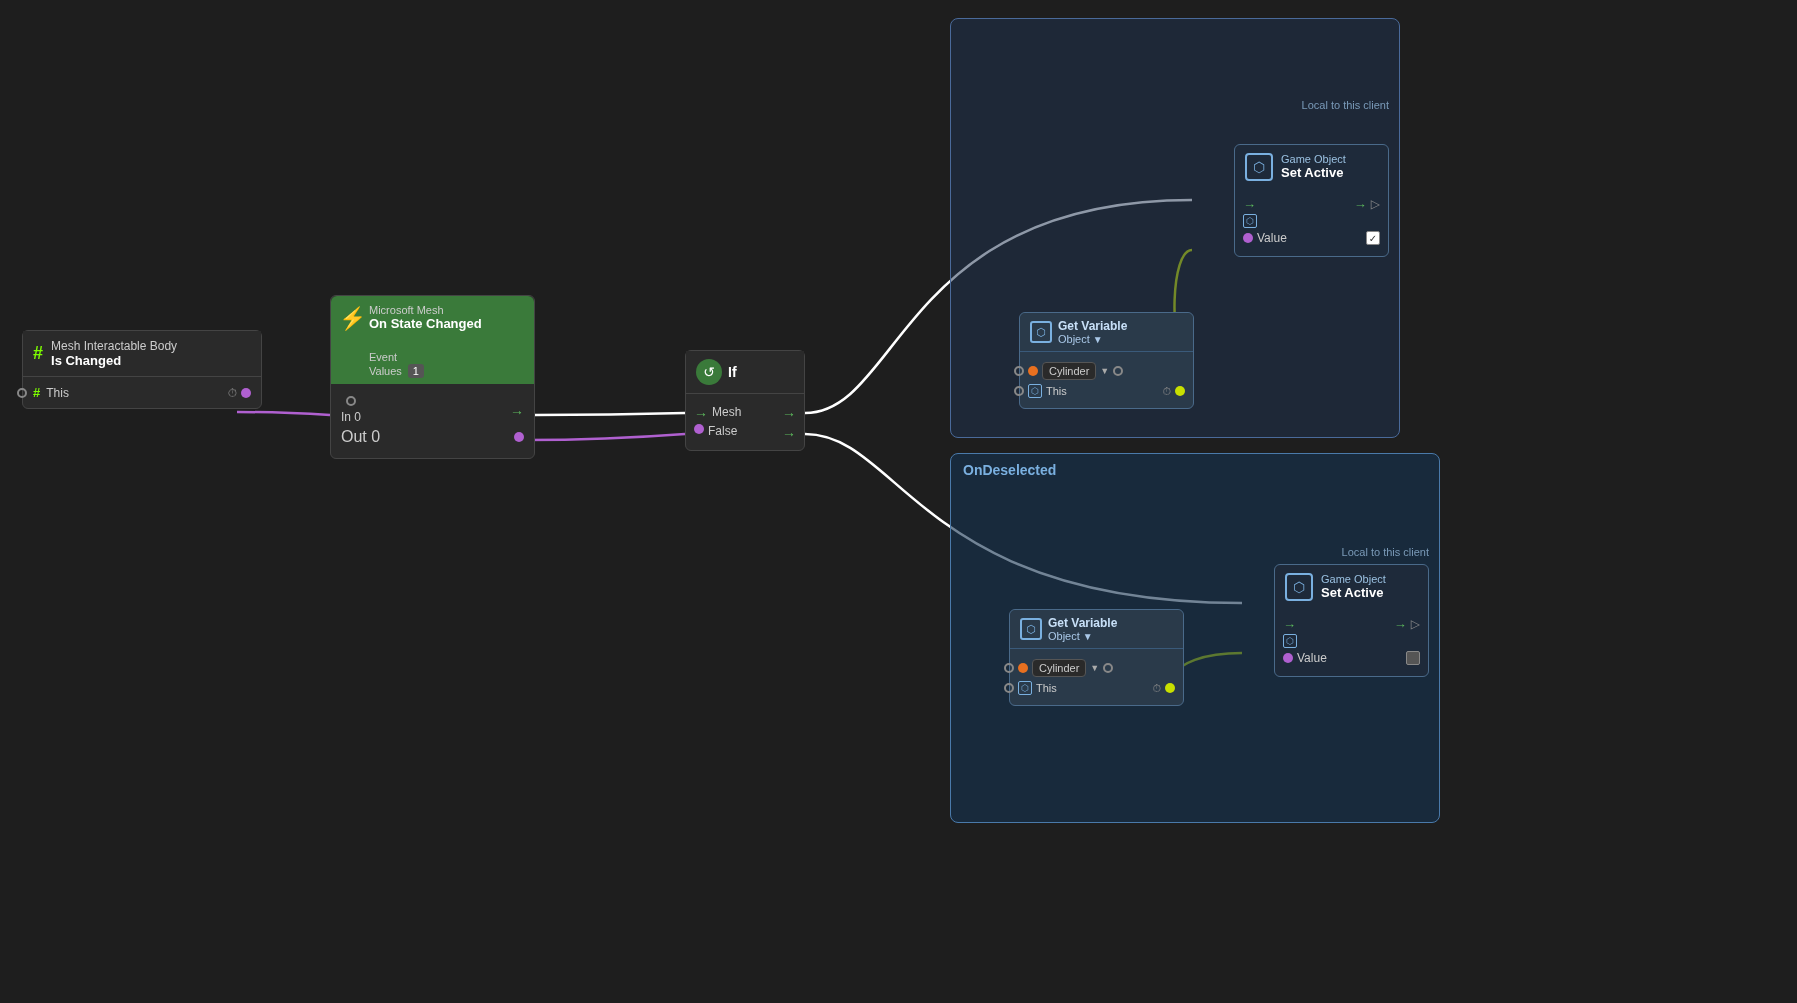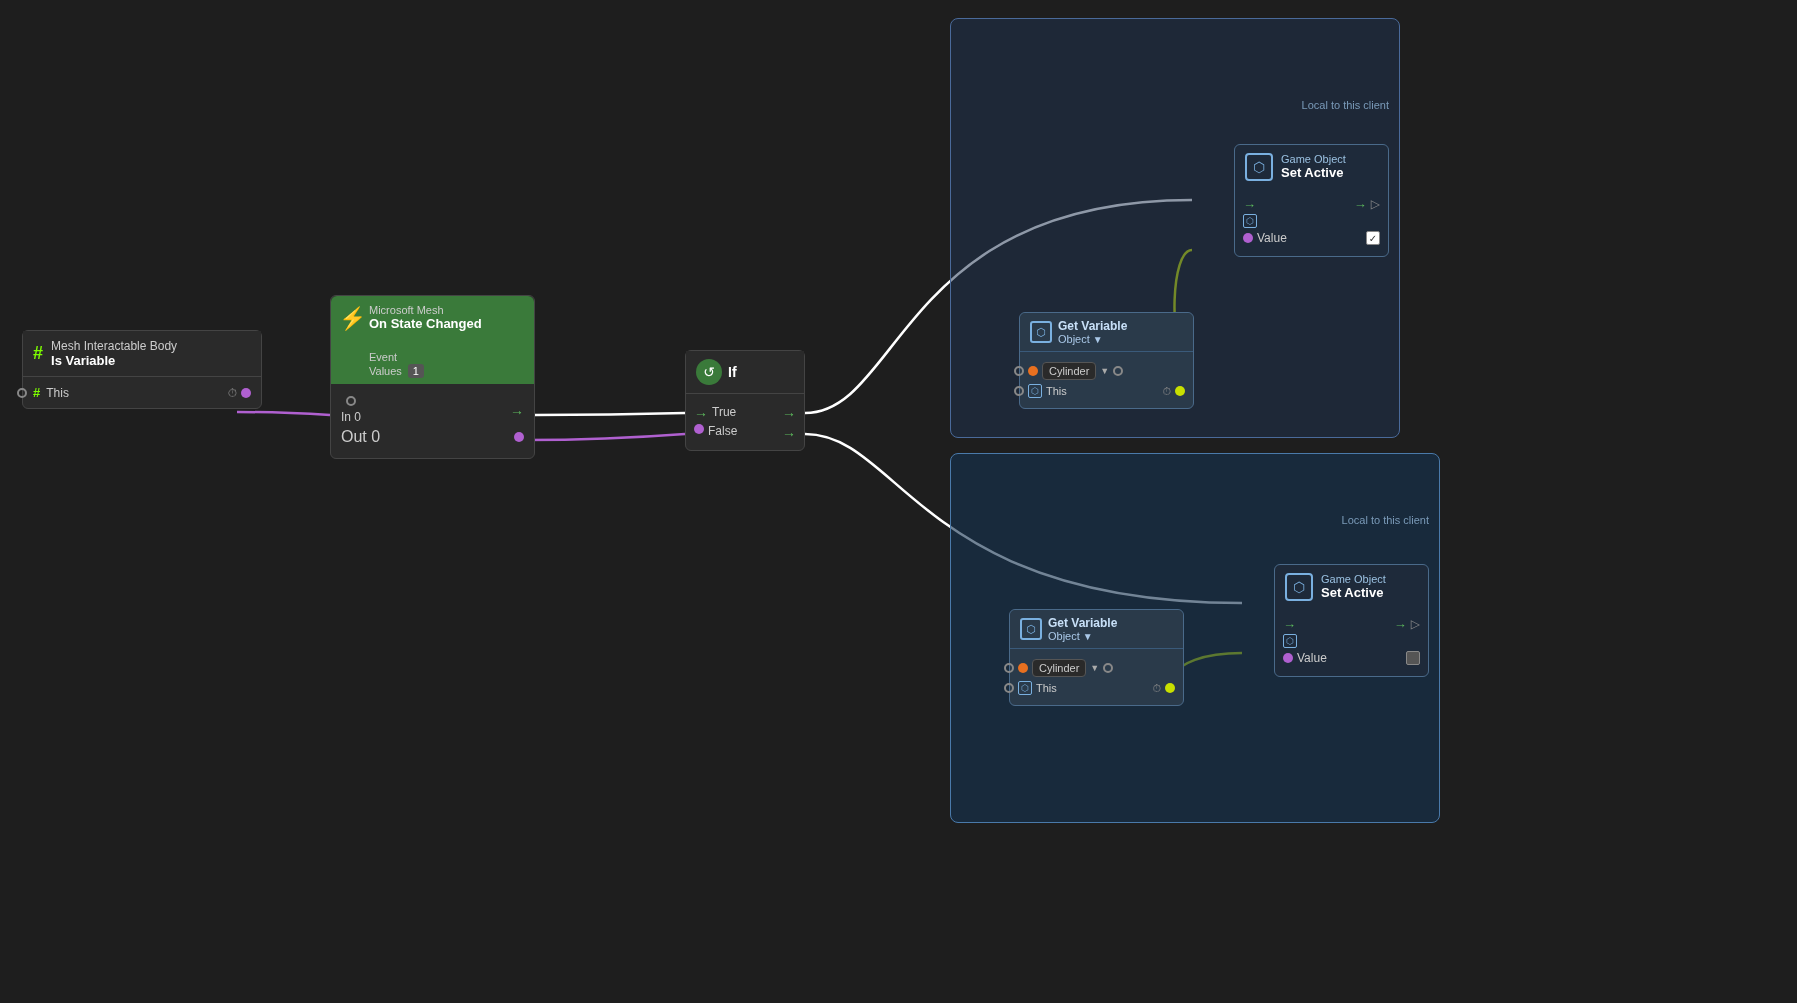--- a/index.html
+++ b/index.html
@@ -209,21 +209,21 @@
     <path d="M 1185 349 C 1170 349 1170 250 1192 250" stroke="#c8e000" stroke-width="2.5" fill="none"></path>
 
     <path d="M 1180 697 C 1160 697 1160 653 1242 653" stroke="#c8e000" stroke-width="2.5" fill="none"></path>
   </svg>
 
   <div class="node node-mesh">
     <div class="node-header">
       <span class="icon-hash">#</span>
       <div class="title-group">
         <div class="title">Mesh Interactable Body</div>
-        <div class="subtitle">Is Variable</div>
+        <div class="subtitle">Is Changed</div>
       </div>
     </div>
     <div class="node-body" style="position:relative; padding: 8px 10px;">
       <span class="port-left" style="width:10px;height:10px;border:2px solid #888;border-radius:50%;background:transparent;position:absolute;left:-6px;top:50%;transform:translateY(-50%);"></span>
       <span class="icon-hash-small" style="color:#7cfc00;font-size:13px;font-weight:bold;">#</span>
       <span class="label" style="color:#ccc;font-size:12px;flex:1;">This</span>
       <span style="display:inline-flex;align-items:center;gap:4px;">
         <span style="color:#888;font-size:12px;">⏱</span>
         <span class="port-dot-purple" style="width:10px;height:10px;border-radius:50%;background:#b060d0;"></span>
       </span>
@@ -261,21 +261,21 @@
   </div>
 
   <div class="node node-if">
     <div class="node-header" style="background:#2a2a2a;border-bottom:1px solid #444;padding:8px 10px;display:flex;align-items:center;gap:6px;">
       <span style="width:26px;height:26px;background:#3a7a3a;border-radius:50%;display:inline-flex;align-items:center;justify-content:center;color:#fff;font-size:14px;">↺</span>
       <span class="if-title" style="color:#fff;font-size:14px;font-weight:600;">If</span>
     </div>
     <div style="padding:6px 8px;">
       <div style="display:flex;align-items:center;gap:4px;margin:4px 0;">
         <span style="color:#5cb85c;font-size:14px;">→</span>
-        <span style="color:#ccc;font-size:12px;flex:1;">True</span>
+        <span style="color:#ccc;font-size:12px;flex:1;">Mesh</span>
         <span style="color:#5cb85c;font-size:14px;">→</span>
       </div>
       <div style="display:flex;align-items:flex-start;gap:4px;margin:4px 0;">
         <span style="width:10px;height:10px;border-radius:50%;background:#b060d0;"></span>
         <span style="color:#ccc;font-size:12px;flex:1;">False</span>
         <span style="color:#5cb85c;font-size:14px;">→</span>
       </div>
     </div>
   </div>
 
@@ -333,20 +333,21 @@
           <span style="width:14px;height:14px;border:1.5px solid #7ab0e0;border-radius:2px;display:inline-flex;align-items:center;justify-content:center;font-size:9px;color:#7ab0e0;">⬡</span>
           <span style="color:#ccc;font-size:11px;flex:1;">This</span>
           <span style="color:#888;font-size:11px;">⏱</span>
           <span style="width:10px;height:10px;border-radius:50%;background:#c8e000;"></span>
         </div>
       </div>
     </div>
   </div>
 
   <div class="container-ondeselected">
+    <div class="container-label" style="color:#7ab0e0;font-size:14px;font-weight:600;padding:8px 12px;">OnDeselected</div>
 
     <div style="text-align:right;color:#7a9ab8;font-size:11px;padding-right:10px;margin-top:60px;">Local to this client</div>
 
     <div style="position:absolute;right:10px;top:110px;width:155px;background:#1e2a3a;border:1px solid #4a6a8a;border-radius:6px;">
       <div style="padding:8px 10px;display:flex;align-items:flex-start;gap:8px;">
         <span style="width:28px;height:28px;border:2px solid #7ab0e0;border-radius:4px;display:inline-flex;align-items:center;justify-content:center;color:#7ab0e0;font-size:14px;flex-shrink:0;">⬡</span>
         <div>
           <div style="color:#9ac0e0;font-size:11px;">Game Object</div>
           <div style="color:#fff;font-size:13px;font-weight:700;">Set Active</div>
         </div>

